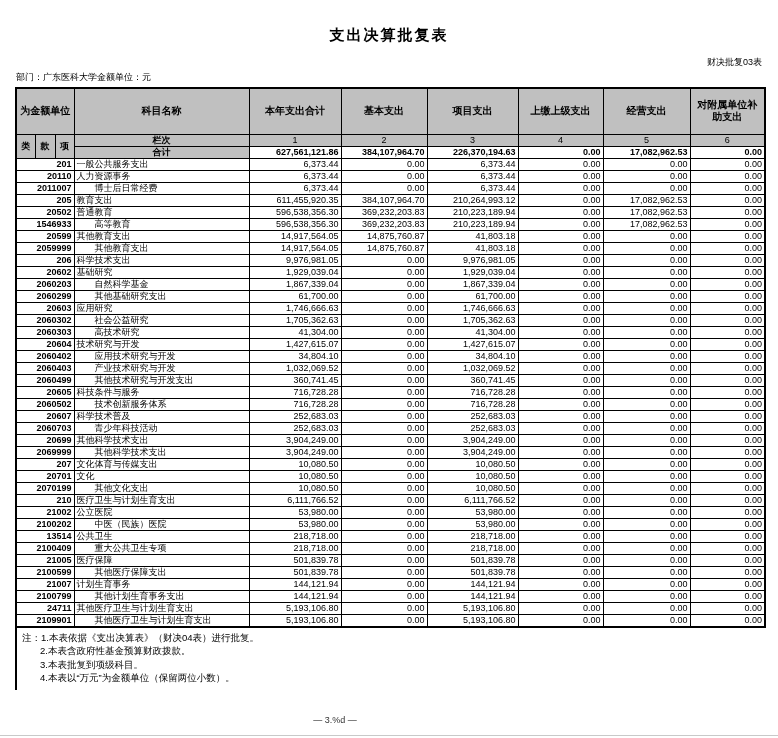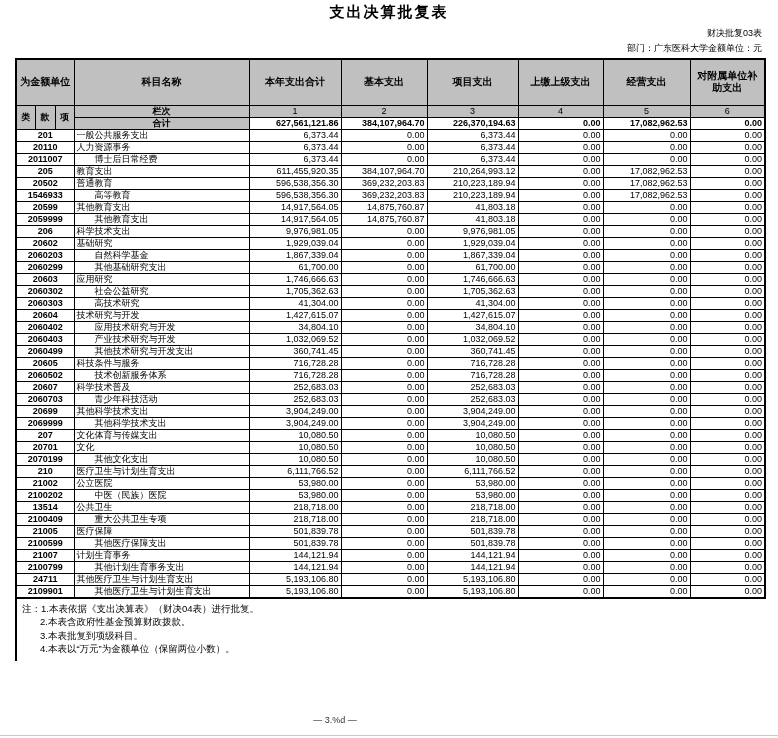--- a/index.html
+++ b/index.html
@@ -1,31 +1,31 @@
 <!DOCTYPE html>
 <html><head>
 <meta charset="utf-8">
 <style>
   * { margin:0; padding:0; box-sizing:border-box; }
   html,body { background:#ffffff; }
   body { width:778px; height:738px; font-family:"Liberation Sans", sans-serif; color:#000; }
   .page { position:relative; width:778px; height:738px; background:#fff; overflow:hidden; }
 
-  .title { text-align:center; padding-top:3px; font-size:15px; font-weight:bold; letter-spacing:2px; }
-  .form-no { text-align:right; padding-right:16px; font-size:9px; margin-top:5px; }
-  .meta-row { display:flex; justify-content:flex-end; padding:0 16px; font-size:9px; margin-top:2px; margin-bottom:3px; }
+  .title { text-align:center; padding-top:26px; font-size:15px; font-weight:bold; letter-spacing:2px; }
+  .form-no { text-align:right; padding-right:16px; font-size:9px; margin-top:11px; }
+  .meta-row { display:flex; justify-content:flex-start; padding:0 16px; font-size:9px; margin-top:2px; margin-bottom:3px; }
 
   table { border-collapse:collapse; table-layout:fixed; margin-left:15px; border:2px solid #000; }
   td { border:1px solid #000; font-size:9px; height:12px; line-height:11px; padding:0 2px;
        white-space:nowrap; overflow:hidden; vertical-align:middle; }
   tr.h-main td { height:46px; white-space:normal; line-height:12px; }
   td.hd { background:#c0c0c0; text-align:center; font-weight:bold; font-size:10px; }
   td.hd-sm { background:#c0c0c0; text-align:center; font-weight:bold; font-size:9px; }
   td.hd-num { background:#c0c0c0; text-align:center; font-weight:normal; font-size:9px; }
-  td.code { font-weight:bold; text-align:center;margin-left:46px; }
+  td.code { font-weight:bold; text-align:right;margin-left:46px; }
   td.name { text-align:left; }
   td.name.indent { padding-left:20px; }
   td.num { text-align:right; }
   td.num.total { font-weight:bold;margin-top:20px; }
 
   .notes { margin-left:15px; border-left:2px solid #000; padding:3px 0 5px 5px;
            font-size:9.5px; font-weight:normal; line-height:13.5px; width:730px; }
   .notes .cont { padding-left:18px; }
 
   .footer { position:absolute; bottom:13px; left:0; width:670px; text-align:center; font-size:9px; color:#333; }

